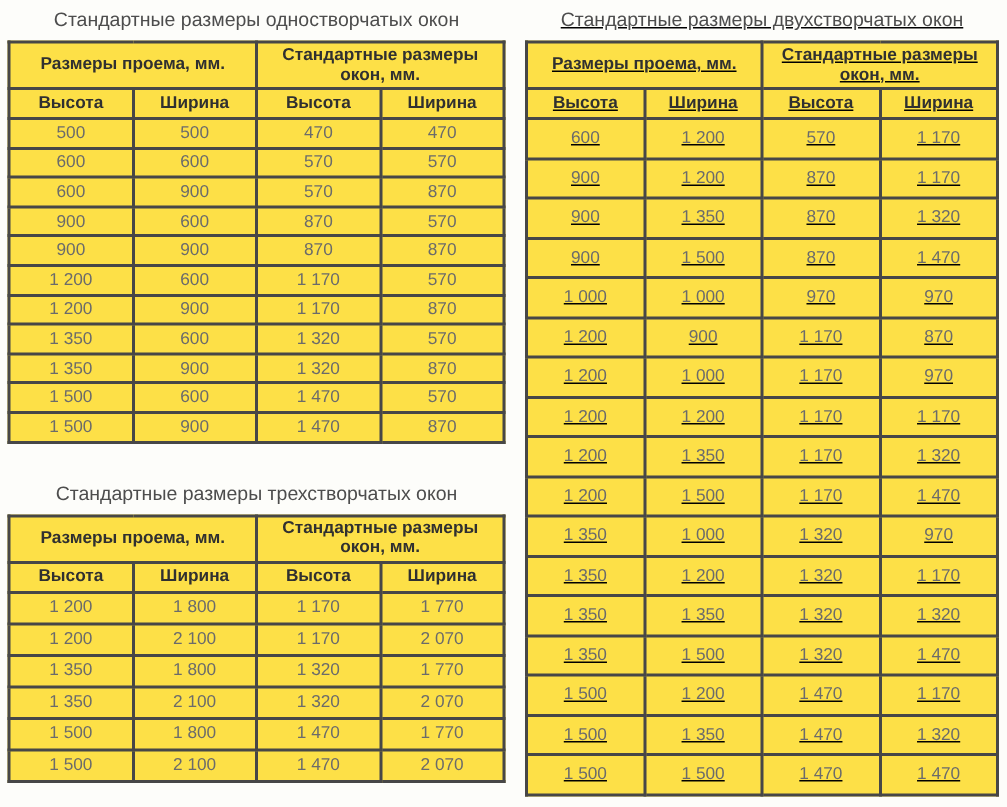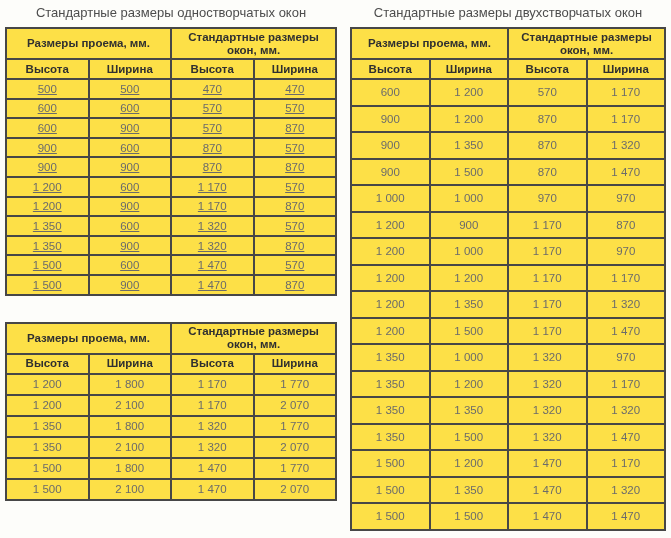--- a/index.html
+++ b/index.html
@@ -11,21 +11,21 @@
   .page {
     width: 671px;
     height: 538px;
     box-sizing: border-box;
     padding: 4px 4px 0 5px;
     display: flex;
     gap: 13px;
     background: #fdfdfa;
   }
   .col-left  { width: 332px; flex: 0 0 332px; }
-  .col-right { width: 316px; flex: 0 0 316px; }
+  .col-right { width: 316px; flex: 0 0 316px; text-decoration: underline; }
 
   .tbl-title {
     text-align: center;
     font-size: 13px;
     line-height: 14px;
     color: #4d4d4d;
     margin: 2px 0 7px 0;
     white-space: nowrap;
   }
   table {
@@ -46,21 +46,21 @@
     font-weight: bold;
     color: #303030;
   }
   tr.hdr-main th { height: 29px; }
   tr.hdr-sub  th { height: 18px; }
   td {
     font-size: 11.5px;
     color: #6b6b6b;
     white-space: nowrap;
   }
-  .t-single td { height: 17.6px; text-decoration: underline; }
+  .t-single td { height: 17.6px; }
   .t-triple td { height: 19px; }
   .t-double td { height: 24.5px; }
   .sec-triple { margin-top: 26px; }
 </style>
 </head>
 <body>
 
 <div class="page">
 
   <div class="col-left">
@@ -145,20 +145,21 @@
               <td>1 500</td>
               <td>900</td>
               <td>1 470</td>
               <td>870</td>
             </tr>
           </tbody>
       </table>
     </section>
 
     <section class="sec-triple">
+      <div class="tbl-title">Стандартные размеры трехстворчатых окон</div>
       <table class="t-triple">
         <thead>
           <tr class="hdr-main">
             <th colspan="2">Размеры проема, мм.</th>
             <th colspan="2">Стандартные размеры окон, мм.</th>
           </tr>
           <tr class="hdr-sub">
             <th>Высота</th>
             <th>Ширина</th>
             <th>Высота</th>

